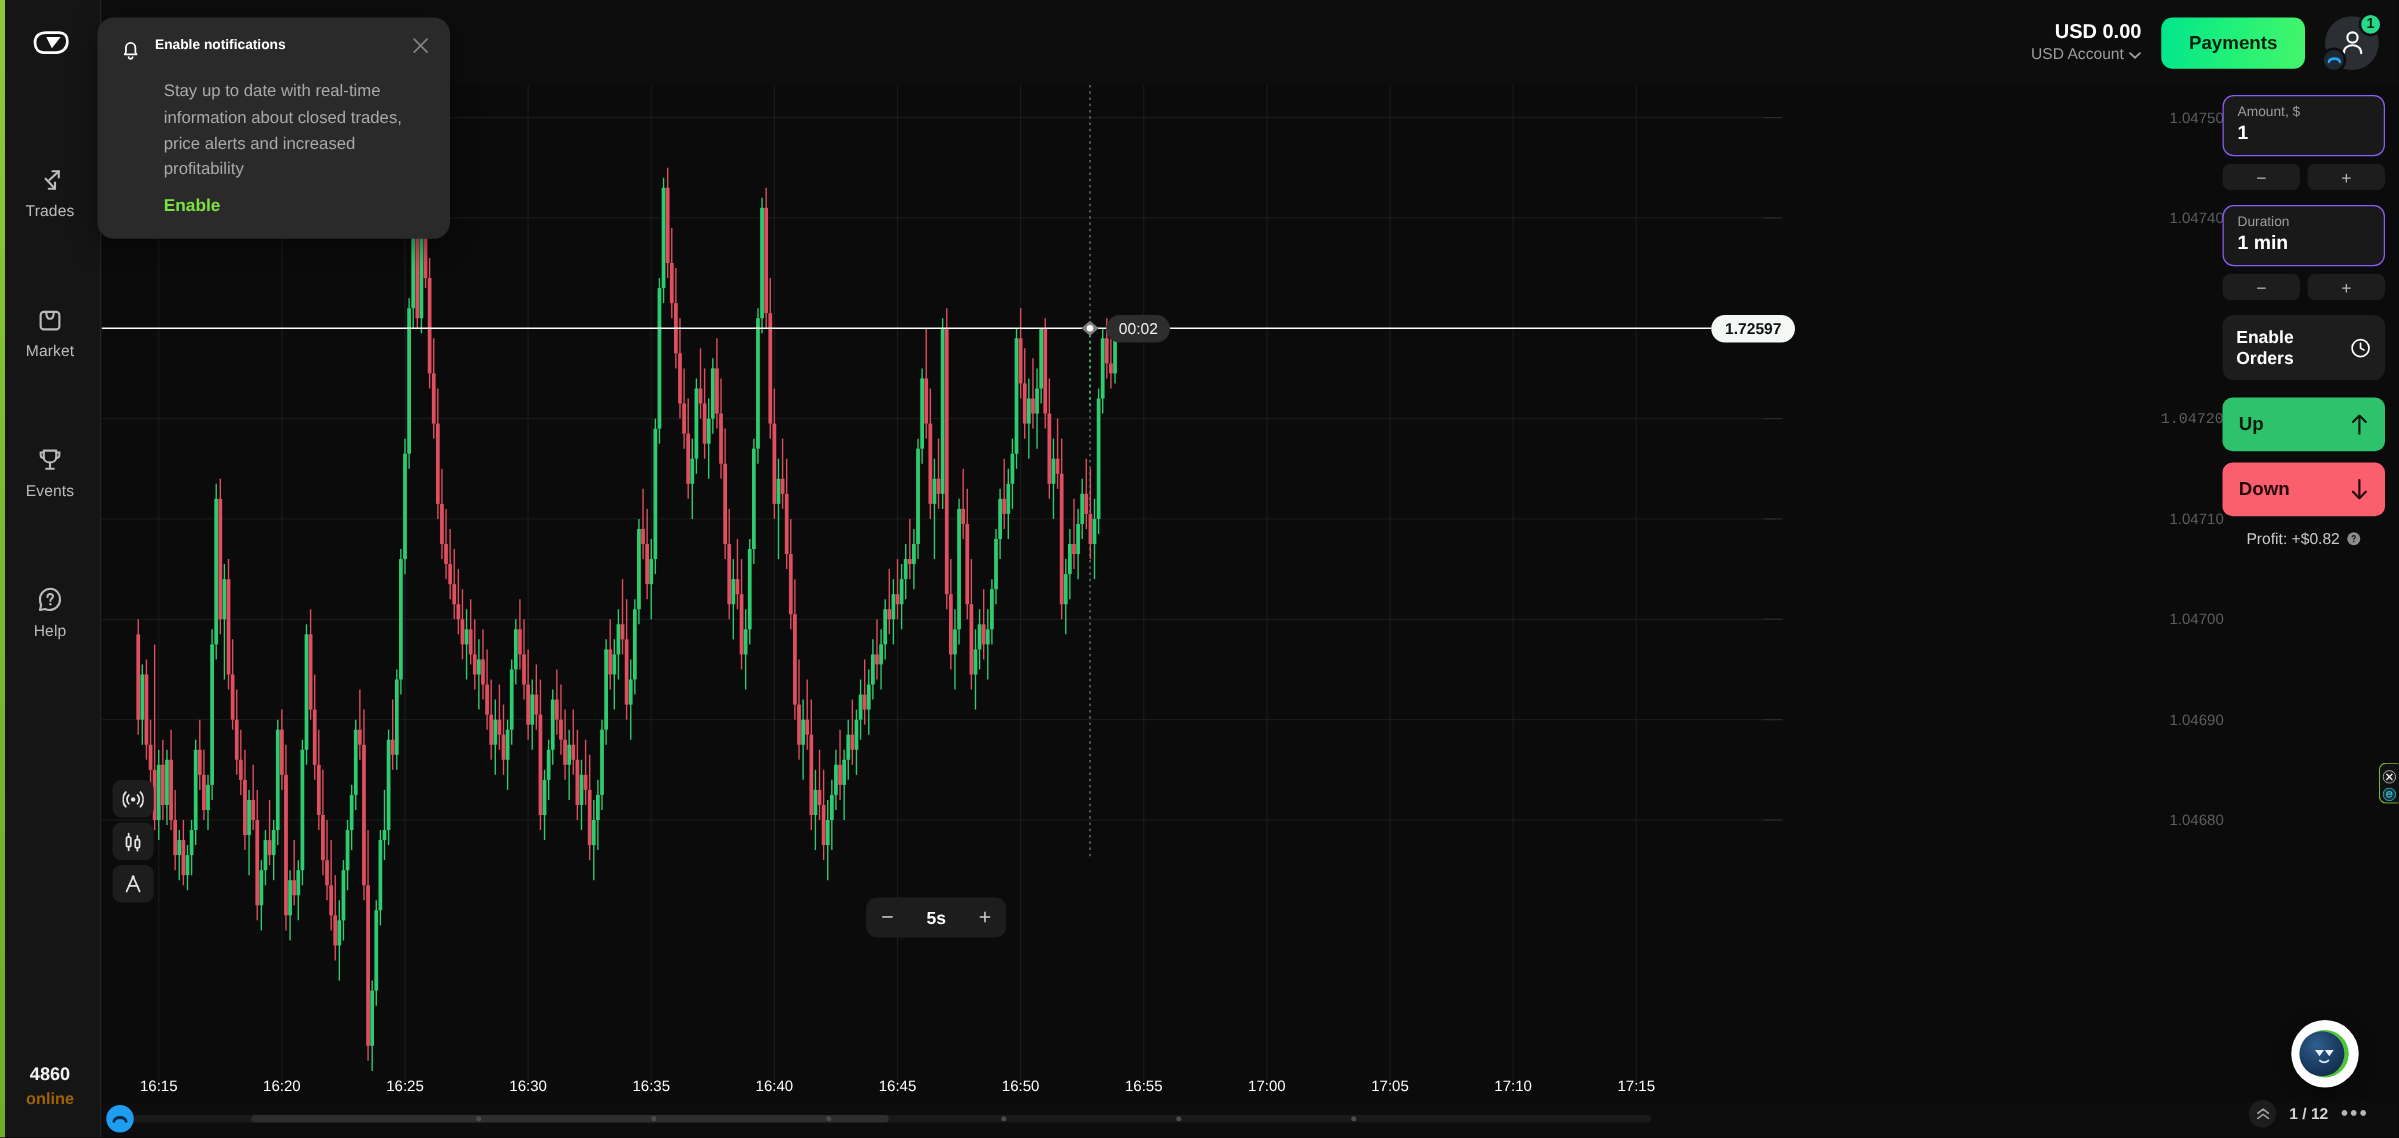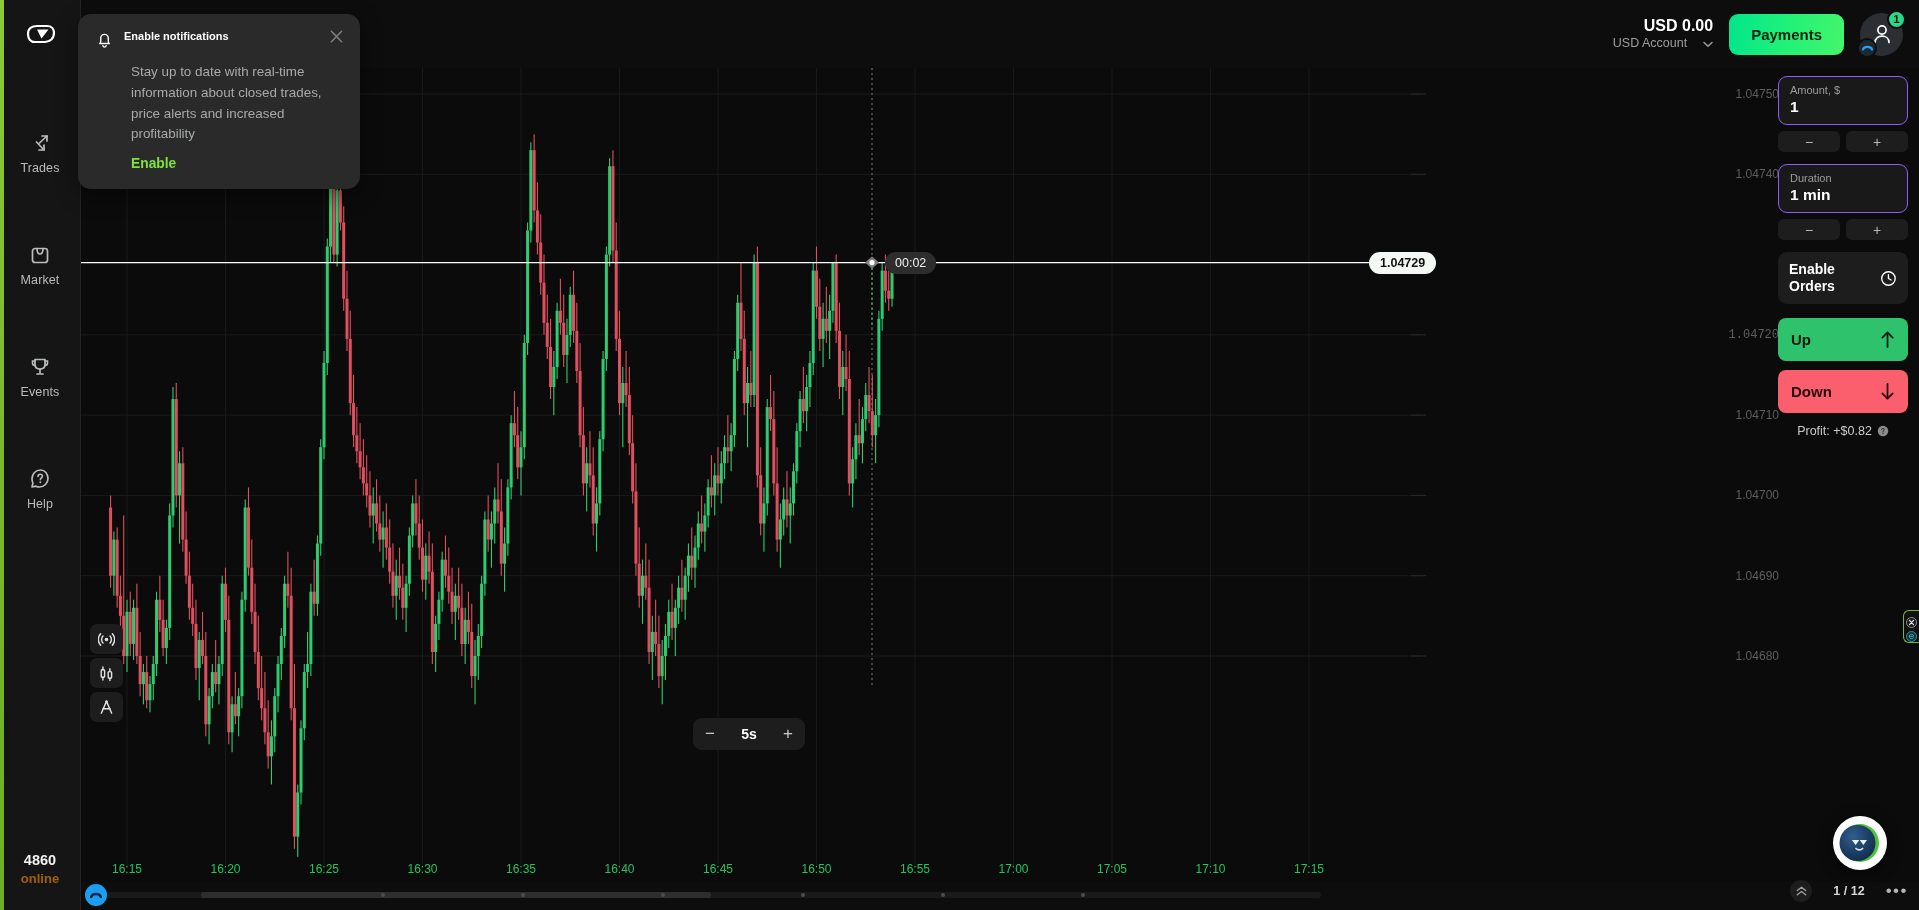--- a/index.html
+++ b/index.html
@@ -59,21 +59,21 @@
   }
 
   
   .header {
     position: absolute; left: 81px; top: 0; right: 0; height: 68px; z-index: 40;
     display: flex; align-items: center; justify-content: flex-end;
     padding-right: 16px; gap: 16px;
   }
   .balance { text-align: right; line-height: 1.25; cursor: pointer; }
   .balance .amt { font-size: 16px; font-weight: bold; color: #fff; }
-  .balance .acct { font-size: 12.5px; color: #9b9d9f; display:flex; align-items:center; justify-content:flex-end; gap:16px; }
+  .balance .acct { font-size: 12.5px; color: #9b9d9f; display:flex; align-items:center; justify-content:flex-end; gap:4px; }
   .payments-btn {
     background: linear-gradient(100deg,#00e58c 0%,#1ef07a 45%,#45f56a 100%);
     color: #07210f; font-size: 15px; font-weight: bold;
     border: none; border-radius: 9px; padding: 12px 22px; cursor: pointer;
   }
   .avatar-wrap { position: relative; width: 43px; height: 43px; cursor: pointer; }
   .avatar {
     width: 43px; height: 43px; border-radius: 50%;
     background: #2b2f33; display:flex; align-items:center; justify-content:center;
   }
@@ -130,21 +130,21 @@
   .tf-val {
     min-width: 44px; height: 32px; display:flex; align-items:center; justify-content:center;
     color:#fff; font-size: 14px; font-weight: bold; background:#1d1d1d; cursor:pointer;
   }
 
   
   .time-axis {
     position: absolute; left: 0; bottom: 28px; width: 100%; height: 20px; z-index: 6;
   }
   .time-tick {
-    position: absolute; font-size: 12px; color: #22c55e; transform: translateX(-50%);
+    position: absolute; font-size: 12px; color: #ffffff; transform: translateX(-50%);
     white-space: nowrap;
   }
   
   .price-tick {
     position: absolute; right: 140px; font-size: 12px; color: #5c5e60;
     transform: translateY(-50%); z-index: 6; white-space: nowrap;
   }
 
   
   .bottom-strip {
@@ -158,21 +158,21 @@
   .scroll-thumb {
     position:absolute; left: 110px; top:0; width: 510px; height: 6px;
     background:#2e2e2e; border-radius:3px; cursor:pointer;
   }
   .scroll-dot { position:absolute; top:1px; width:4px; height:4px; border-radius:50%; background:#4b4d4f; }
   .blue-handle {
     position: absolute; left: 4px; bottom: 4px; width: 22px; height: 22px; border-radius: 50%;
     background:#1e9ef0; display:flex;align-items:center;justify-content:center; cursor:pointer; z-index:22;
   }
   .bottom-right {
-    position:absolute; right: 11px; bottom: 8px; display:flex; align-items:center; gap: 21px; z-index:22;margin-top:12px;
+    position:absolute; right: 24px; bottom: 8px; display:flex; align-items:center; gap: 10px; z-index:22;margin-top:12px;
   }
   .layers-btn { width:22px;height:22px;border-radius:50%;background:#1d1d1d;display:flex;align-items:center;justify-content:center;cursor:pointer; }
   .page-ind { font-size: 12.5px; font-weight:bold; color:#d4d6d8; cursor:pointer; }
   .dots-btn { color:#b4b6b8; font-size:17px; letter-spacing:1.5px; cursor:pointer; line-height:.6; }
 
   
   .trade-panel {
     position: absolute; right: 0; top: 68px; width: 141px; bottom: 0;
     padding: 8px 11px 0 0; z-index: 45;
   }
@@ -824,21 +824,21 @@
         <rect x="806.2333333333326" y="222.7" width="3" height="8.02857142862237" fill="#e04f5f"></rect>
         <line x1="811.0166666666673" y1="186.5714285715559" x2="811.0166666666673" y2="238.75714285724473" stroke="#2ecc71" stroke-width="1.1"></line>
         <rect x="809.5166666666673" y="194.6" width="3" height="36.128571428622365" fill="#2ecc71"></rect>
         <line x1="0" y1="194.6" x2="1288" y2="194.6" stroke="#ffffff" stroke-width="1.2"></line>
         <line x1="791" y1="0" x2="791" y2="620" stroke="#7d7f81" stroke-width="1" stroke-dasharray="2 3"></line>
         <line x1="791" y1="194.6" x2="791" y2="260" stroke="#2ecc71" stroke-width="1.2" stroke-dasharray="2 3"></line>
         <polygon points="784,194.6 791,188.6 798,194.6 791,200.6" fill="#7d7f81"></polygon>
         <circle cx="791" cy="194.6" r="2.6" fill="#fff"></circle>
       </svg>
 
-    <div class="price-pill" style="top: 183.6px;">1.04729</div>
+    <div class="price-pill" style="top: 183.6px;">1.72597</div>
     <div class="countdown-pill" style="top: 183.6px;">00:02</div>
 
     <div class="chart-tools">
       <div class="tool-btn">
         <svg width="17" height="17" viewBox="0 0 18 18" fill="none">
           <circle cx="9" cy="9" r="1.9" fill="#e2e4e6"></circle>
           <path d="M5.3 5.3 C3.3 7.3 3.3 10.7 5.3 12.7" stroke="#e2e4e6" stroke-width="1.5" stroke-linecap="round"></path>
           <path d="M12.7 5.3 C14.7 7.3 14.7 10.7 12.7 12.7" stroke="#e2e4e6" stroke-width="1.5" stroke-linecap="round"></path>
           <path d="M2.8 2.8 C-0.4 6.2 -0.4 11.8 2.8 15.2" stroke="#e2e4e6" stroke-width="1.5" stroke-linecap="round"></path>
           <path d="M15.2 2.8 C18.4 6.2 18.4 11.8 15.2 15.2" stroke="#e2e4e6" stroke-width="1.5" stroke-linecap="round"></path>

